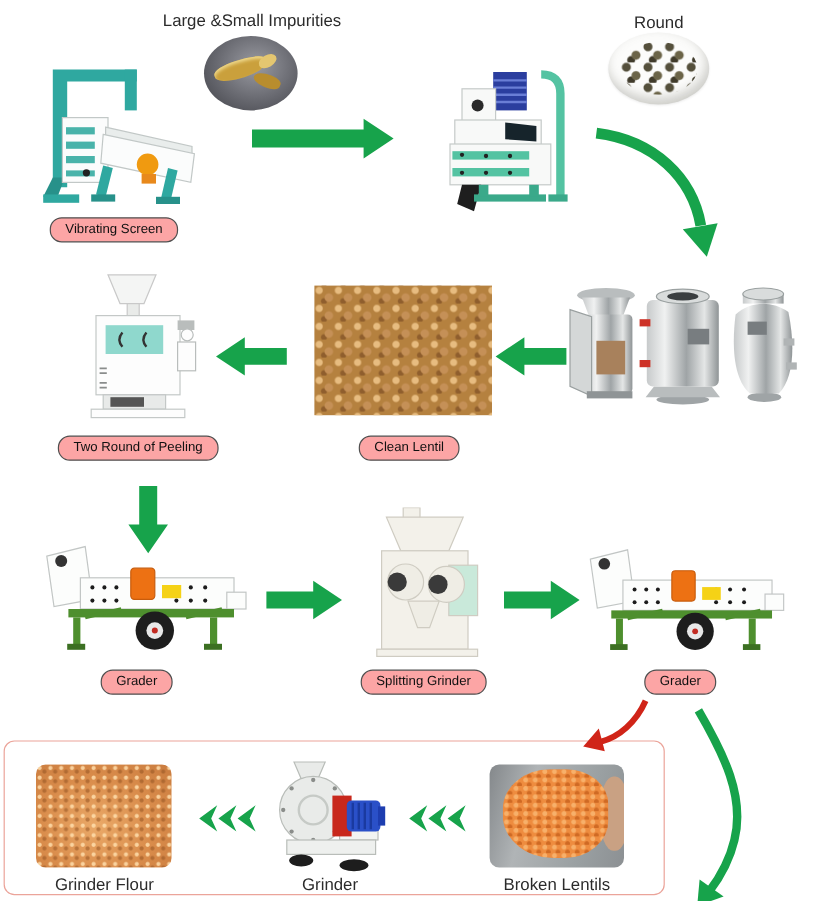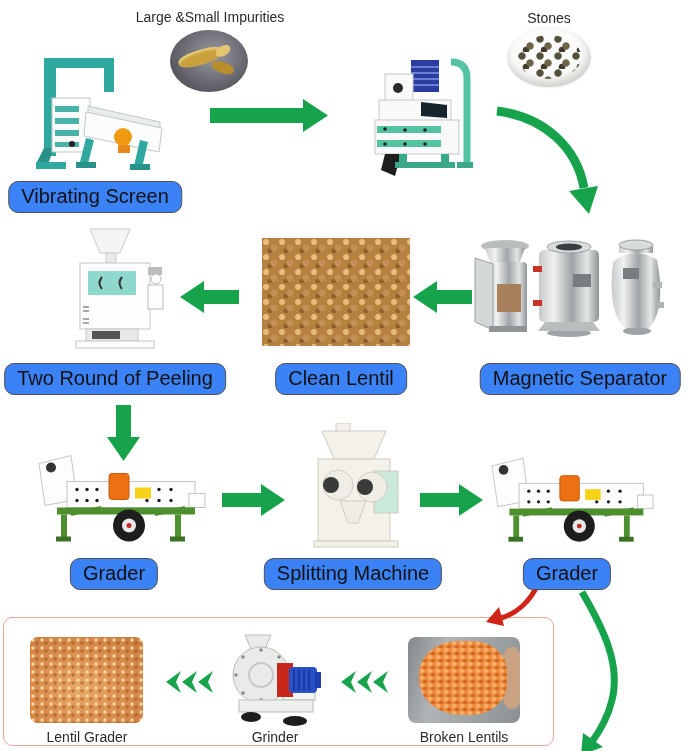--- a/index.html
+++ b/index.html
@@ -1,22 +1,22 @@
 <!DOCTYPE html>
 <html style="--green: #17a34b; --red: #d02418; --frame-border: #eba49a; --label-border: #4f4f4f;"><head>
 <meta charset="utf-8">
 <style>
   html,body{margin:0;padding:0;background:#fff;}
   .canvas{position:relative;width:686px;height:751px;background:#fff;overflow:hidden;
           font-family:Liberation Sans, sans-serif;color:#262626;}
   .abs{position:absolute;}
   .caption{position:absolute;transform:translateX(-50%);font-size:14px;white-space:nowrap;color:#2b2b2b;}
-  .label-box{position:absolute;transform:translateX(-50%);background:#3b82f6;
+  .label-box{position:absolute;transform:translateX(-50%);background:#fca5a5;
              border:1.4px solid var(--label-border,#4f4f4f);border-radius:10px;
-             padding:3px 12px 4px;font-size:20px;white-space:nowrap;color:#111;}
+             padding:3px 12px 4px;font-size:11px;white-space:nowrap;color:#111;}
   .overlay{position:absolute;left:0;top:0;pointer-events:none;}
   .ag{fill:var(--green,#17a34b);}
   .ags{stroke:var(--green,#17a34b);stroke-width:9;fill:none;}
   .agt{stroke:var(--green,#17a34b);stroke-width:7;fill:none;}
   .ar{fill:var(--red,#d02418);}
   .ars{stroke:var(--red,#d02418);stroke-width:5;fill:none;}
   .byproduct-box{position:absolute;left:3px;top:617px;width:549px;height:127px;
                  border:1.4px solid var(--frame-border,#eba49a);border-radius:9px;background:#fff;}
   
   .clean-lentil{left:262px;top:238px;width:148px;height:108px;background-color:#b5813f;
@@ -58,21 +58,21 @@
 <body>
 
 <div class="canvas">
 
   <div class="caption" style="left:210px;top:9px;">Large &amp;Small Impurities</div>
   <div class="abs impurities-photo">
     <div class="g1"></div>
     <div class="g2"></div>
     <div class="g3"></div>
   </div>
-  <div class="caption" style="left:549px;top:10px;">Stones</div>
+  <div class="caption" style="left:549px;top:10px;">Round</div>
   <div class="abs stones-photo">
     <div class="pebbles"></div>
   </div>
 
   <div class="byproduct-box"></div>
 
   <svg class="abs" style="left:28px;top:52px;" width="136" height="122" viewBox="0 0 136 122">
     <path d="M16,6 H86 V16 H28 V104 H16 Z" fill="#2fa8a0"></path>
     <rect x="76" y="6" width="10" height="34" fill="#2fa8a0"></rect>
     <path d="M16,96 L8,112 H20 L26,96 Z" fill="#27918a"></path>
@@ -336,24 +336,23 @@
       <polygon class="ag" points="373,682 388,671 383,682 388,693"></polygon>
     </g>
     <g>
       <polygon class="ag" points="166,682 181,671 176,682 181,693"></polygon>
       <polygon class="ag" points="182,682 197,671 192,682 197,693"></polygon>
       <polygon class="ag" points="198,682 213,671 208,682 213,693"></polygon>
     </g>
   </svg>
 
   <div class="label-box" style="left:95px;top:181px;">Vibrating Screen</div>
-  <div class="label-box" style="left:580px;top:363px;">Magnetic Separator</div>
   <div class="label-box" style="left:341px;top:363px;">Clean Lentil</div>
   <div class="label-box" style="left:115px;top:363px;">Two Round of Peeling</div>
   <div class="label-box" style="left:114px;top:558px;">Grader</div>
-  <div class="label-box" style="left:353px;top:558px;">Splitting Machine</div>
+  <div class="label-box" style="left:353px;top:558px;">Splitting Grinder</div>
   <div class="label-box" style="left:567px;top:558px;">Grader</div>
 
-  <div class="caption" style="left:87px;top:729px;">Lentil Grader</div>
+  <div class="caption" style="left:87px;top:729px;">Grinder Flour</div>
   <div class="caption" style="left:275px;top:729px;text-align:center;">Grinder</div>
   <div class="caption" style="left:464px;top:729px;">Broken Lentils</div>
 
 </div>
 
 </body></html>

